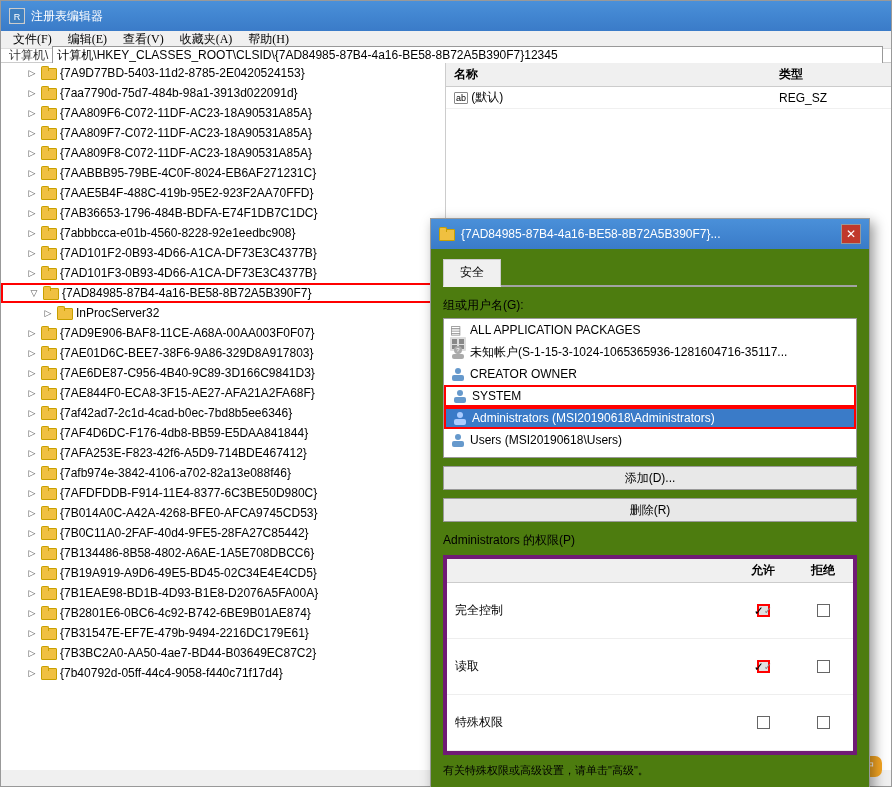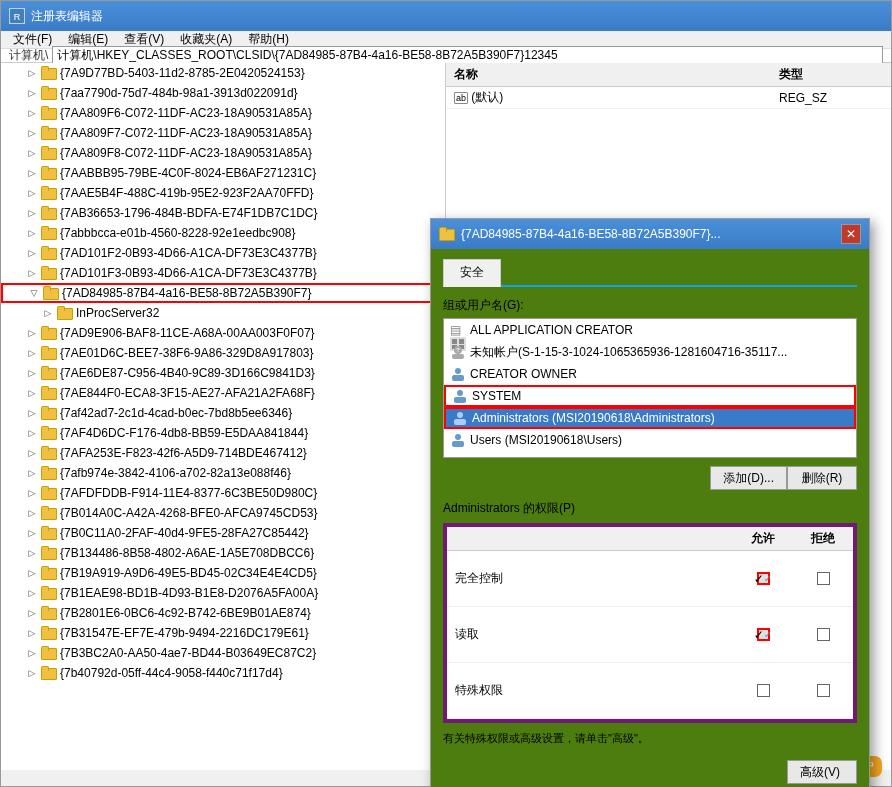--- a/index.html
+++ b/index.html
@@ -41,20 +41,21 @@
       display: inline-block;
     }
 
     .menu-bar {
       background: #f0f0f0;
       height: 18px;
       display: flex;
       align-items: center;
       padding: 0 4px;
       border-bottom: 1px solid #ddd;
+      font-family: Liberation Serif, serif;
     }
 
     .menu-item {
       padding: 2px 8px;
       cursor: pointer;
       color: #000;
     }
 
     .address-bar {
       background: white;
@@ -274,21 +275,21 @@
       bottom: 9px; left: 0;
       border-radius: 2px 2px 0 0;
     }
 
     .dialog-body {
       padding: 10px 12px;
     }
 
     .tab-bar {
       display: flex;
-      border-bottom: 2px solid #0ea5e9;
+      border-bottom: 2px solid #a3a3a3;
       margin-bottom: 10px;
     }
 
     .tab {
       padding: 4px 16px;
       border: 1px solid #ccc;
       border-bottom: none;
       background: #e0e0e0;
       cursor: pointer;
       font-size: 12px;
@@ -342,21 +343,23 @@
     
     .user-icon-packages::before {
       content: '▤';
       font-size: 12px;
       color: #888;
     }
 
     .buttons-row {
       display: flex;
       justify-content: flex-end;
+      gap: 8px;
       margin-bottom: 10px;
+      flex-direction: column;
     }
 
     .win-btn {
       height: 24px;
       min-width: 70px;
       background: #e8e8e8;
       border: 1px solid #999;
       font-size: 12px;
       cursor: pointer;
       padding: 0 12px;
@@ -733,21 +736,21 @@
       <div class="group-list-item">
         <span class="user-icon user-icon-packages">
           <svg width="16" height="14" viewBox="0 0 16 14">
             <rect x="0" y="0" width="16" height="14" fill="#ddd" rx="1"></rect>
             <rect x="2" y="2" width="5" height="5" fill="#888"></rect>
             <rect x="9" y="2" width="5" height="5" fill="#888"></rect>
             <rect x="2" y="8" width="5" height="4" fill="#888"></rect>
             <rect x="9" y="8" width="5" height="4" fill="#888"></rect>
           </svg>
         </span>
-        <span>ALL APPLICATION CREATOR</span>
+        <span>ALL APPLICATION PACKAGES</span>
       </div>
 
       <div class="group-list-item">
         <span class="user-icon">
           <svg width="16" height="14" viewBox="0 0 16 14">
             <circle cx="8" cy="5" r="4" fill="#aaa"></circle>
             <rect x="2" y="9" width="12" height="5" rx="2" fill="#aaa"></rect>
             <text x="8" y="7" fill="white" font-size="6" text-anchor="middle">?</text>
           </svg>
         </span>

